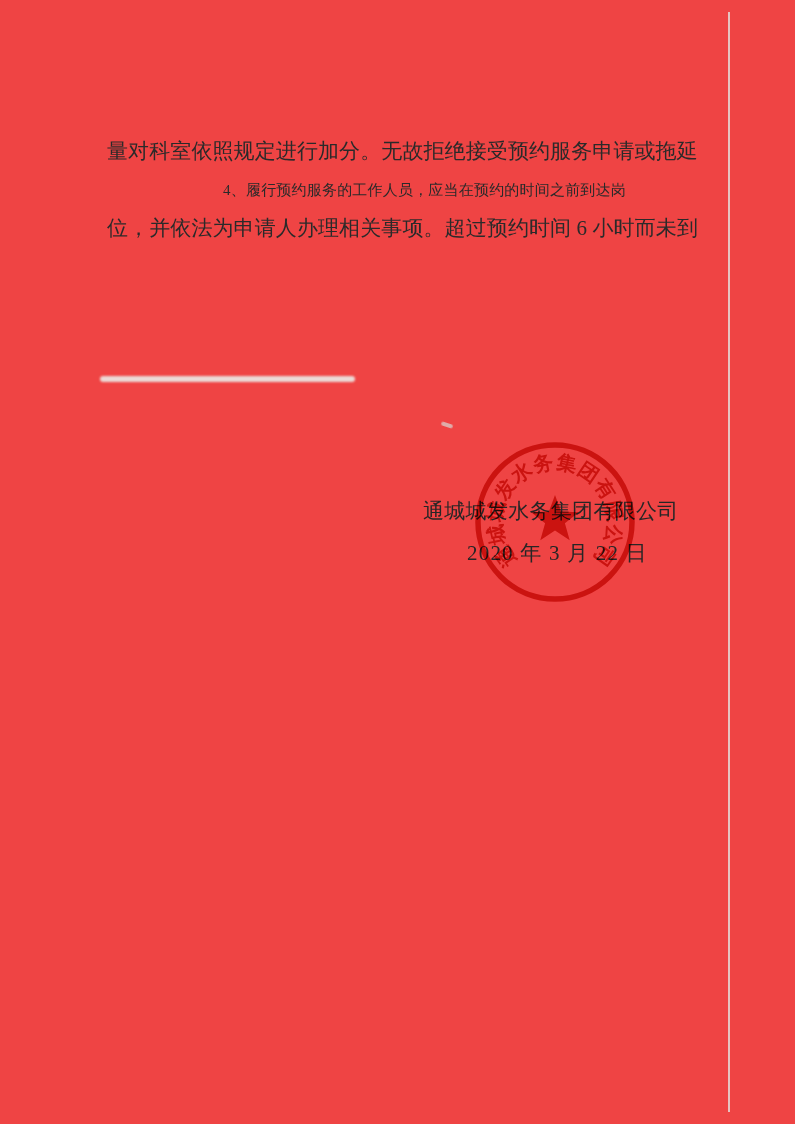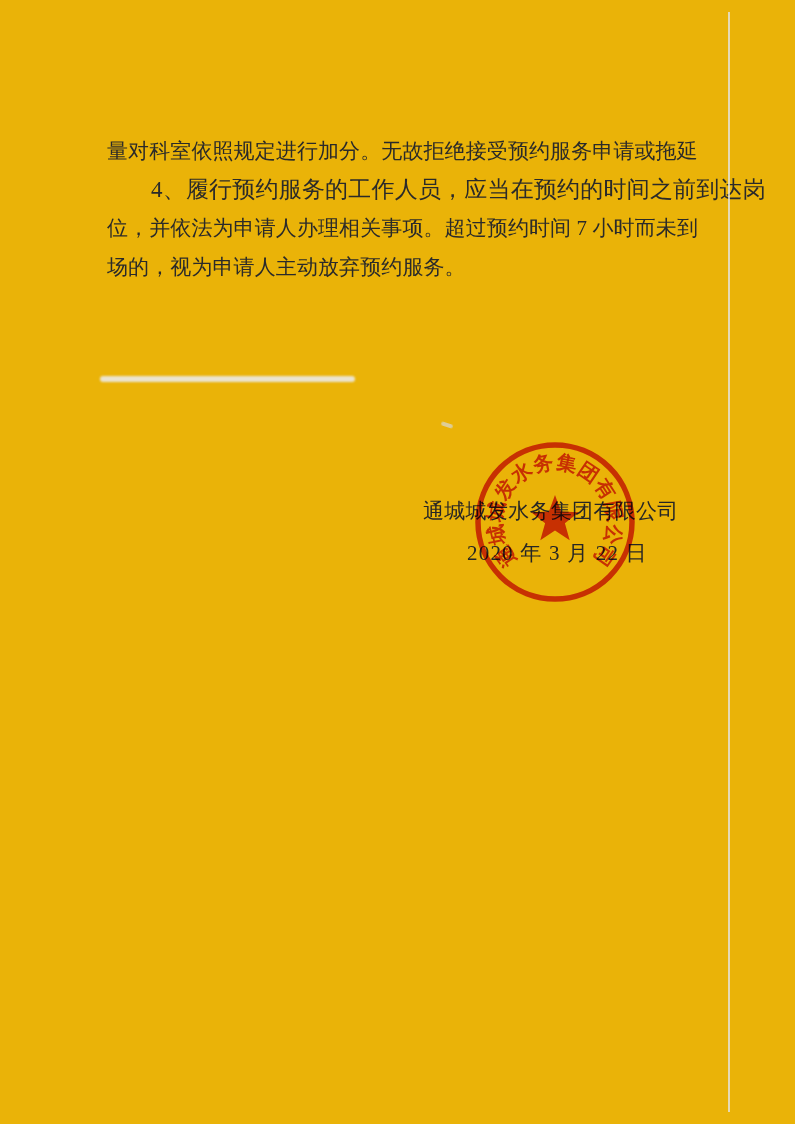--- a/index.html
+++ b/index.html
@@ -1,28 +1,28 @@
 <!DOCTYPE html>
 <html><head>
 <meta charset="utf-8">
 <style>
   html,body{margin:0;padding:0;}
   body{
     width:795px;height:1124px;position:relative;overflow:hidden;
     background:#ffffff;
     font-family:"Liberation Serif","DejaVu Serif",serif;
   }
-  .page{position:absolute;inset:0;background:#eab308;}
+  .page{position:absolute;inset:0;background:#ef4444;}
   
   .bodytext{
     position:absolute;left:107px;top:132px;width:591px;
     font-size:21px;line-height:38.6px;color:#2a2a2a;
   }
   .line{white-space:nowrap;height:38.6px;letter-spacing:0.1px;}
-  .line.ind4{padding-left:44px;font-size:23px;letter-spacing:0.2px;}
+  .line.ind4{padding-left:44px;font-size:15px;letter-spacing:0.2px;text-align:center;}
   .line.ind5{padding-left:45px;}
   
   .company{
     position:absolute;left:423px;top:497px;
     font-size:21px;letter-spacing:0.3px;color:#262626;white-space:nowrap;
   }
   .date{
     position:absolute;left:467px;top:539px;
     font-size:21px;letter-spacing:1.2px;color:#262626;white-space:nowrap;
   }
@@ -52,22 +52,21 @@
   }
 </style>
 </head>
 <body>
 
 <div class="page">
 
   <div class="bodytext">
     <div class="line">量对科室依照规定进行加分。无故拒绝接受预约服务申请或拖延</div>
     <div class="line ind4">4、履行预约服务的工作人员，应当在预约的时间之前到达岗</div>
-    <div class="line">位，并依法为申请人办理相关事项。超过预约时间 7 小时而未到</div>
-    <div class="line">场的，视为申请人主动放弃预约服务。</div>
+    <div class="line">位，并依法为申请人办理相关事项。超过预约时间 6 小时而未到</div>
   </div>
 
   <div class="company">通城城发水务集团有限公司</div>
   <div class="date">2020 年 3 月 22 日</div>
 
   <div class="seal">
     <svg viewBox="0 0 168 168" xmlns="http://www.w3.org/2000/svg">
       <circle id="seal-ring" cx="84" cy="84" r="77" fill="none" stroke-width="5.5" stroke="#d63429"></circle>
       <polygon id="seal-star" points="84,57 90.1,73.6 107.8,74.3 93.9,85.2 98.7,102.2 84,92.4 69.3,102.2 74.1,85.2 60.2,74.3 77.9,73.6" fill="#d63429"></polygon>
       <g id="seal-arc">

